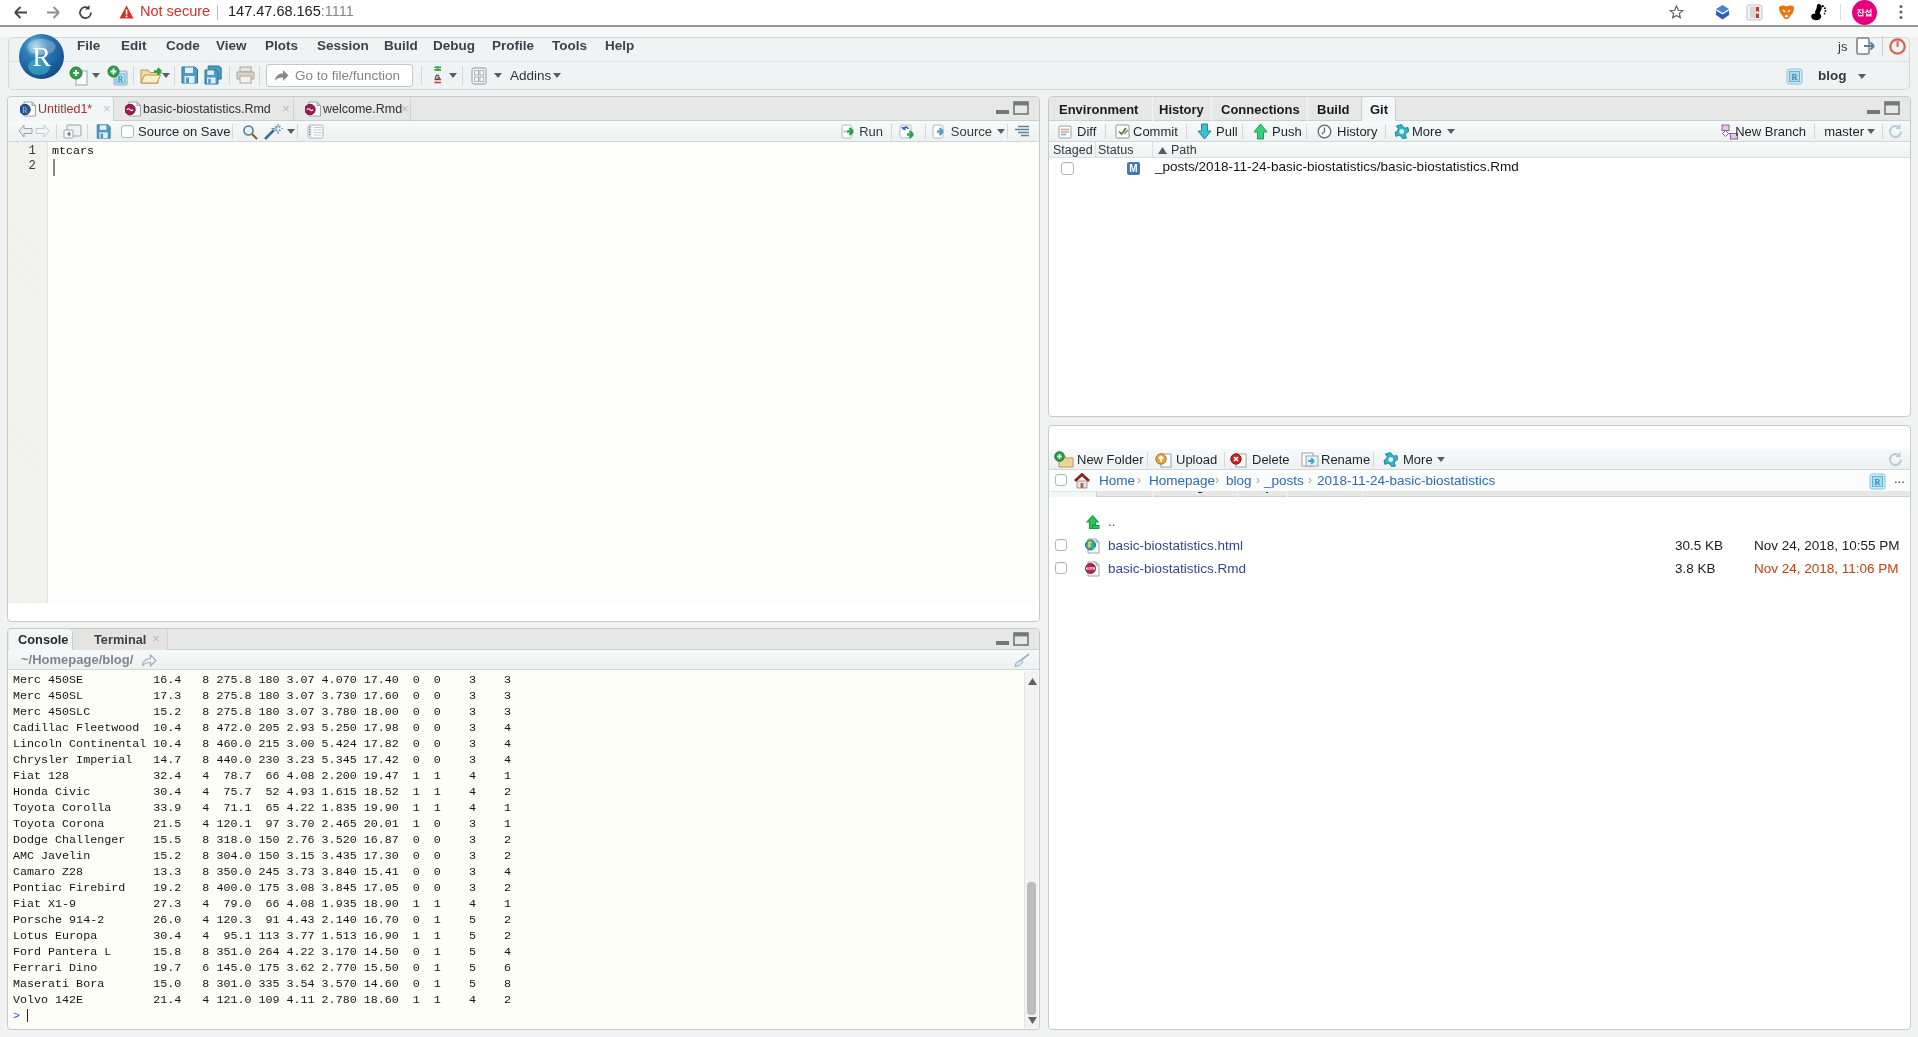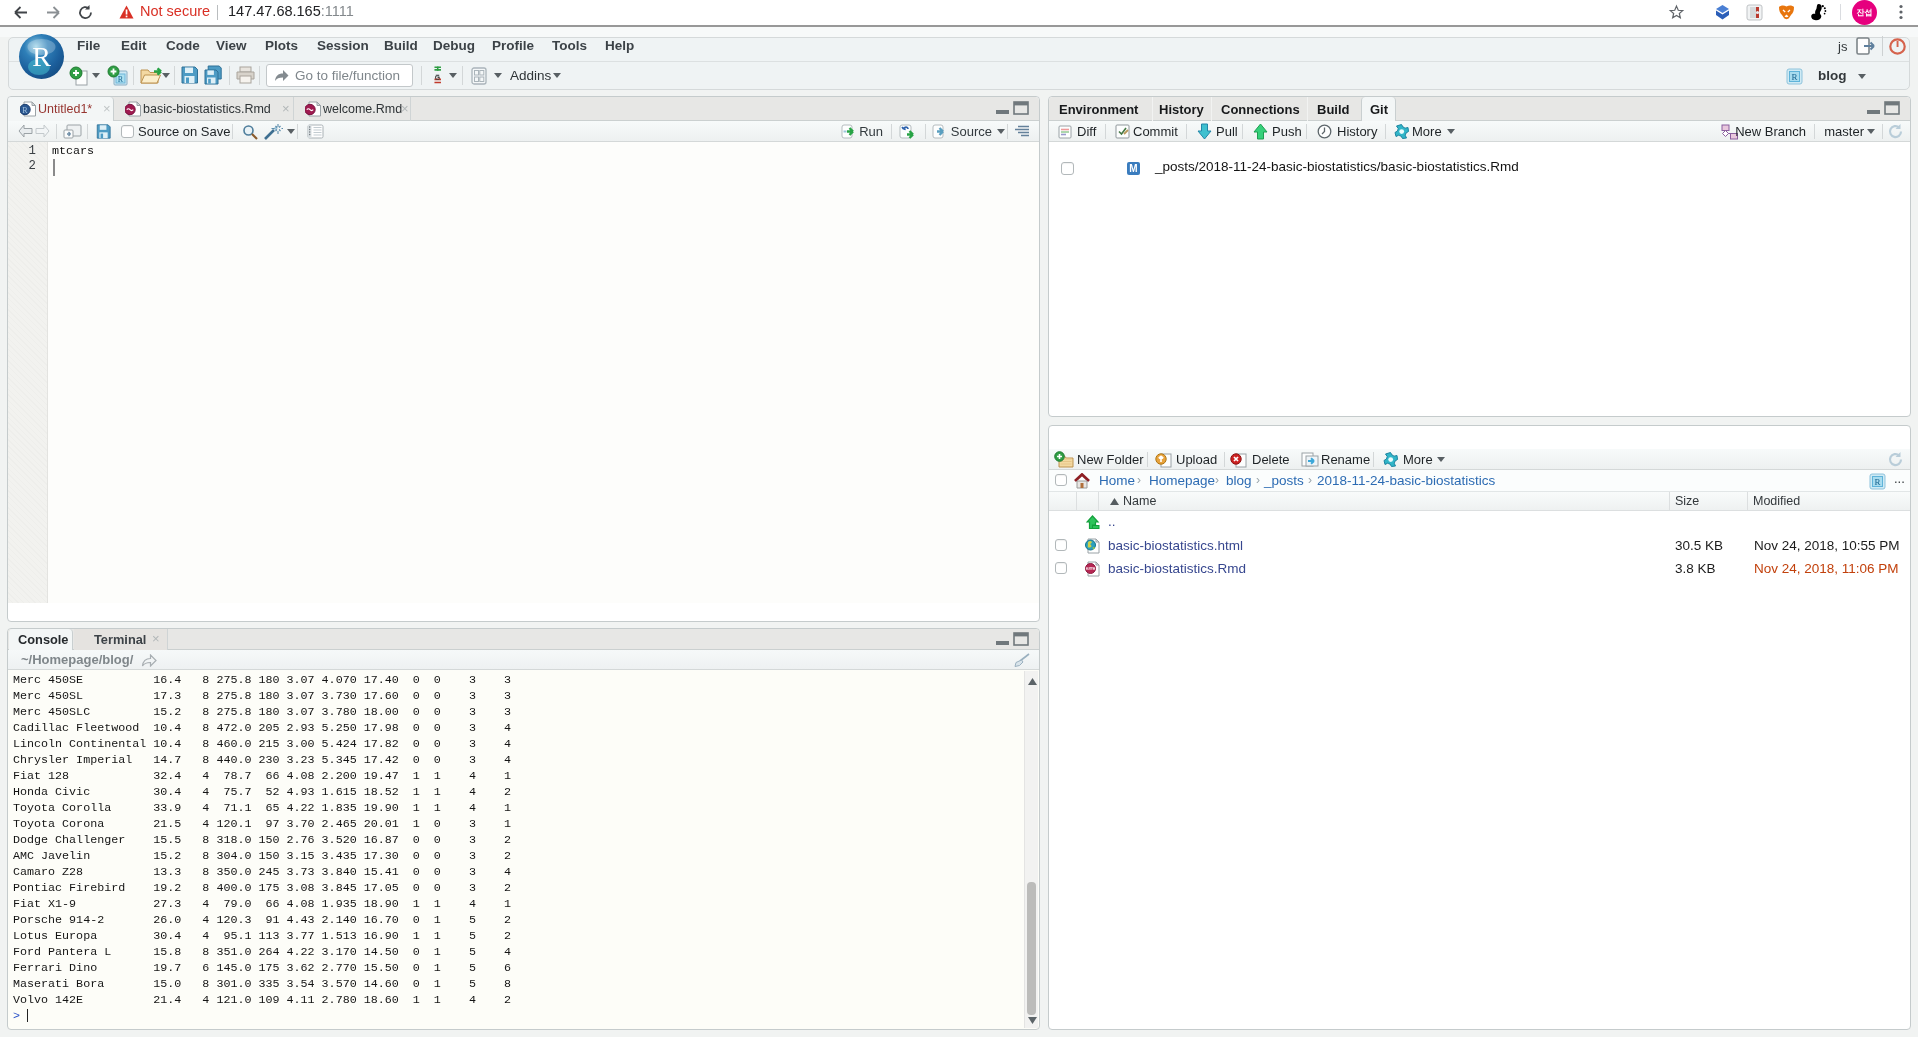--- a/index.html
+++ b/index.html
@@ -439,20 +439,30 @@
       <span class="abs" style="right:104px;top:3px;font-size:13px;color:#1e2326;">New Branch</span>
       <div class="sep" style="right:95px;top:3px;height:15px;"></div>
       <span class="abs" style="right:46px;top:3px;font-size:13px;color:#1e2326;">master</span>
       <div class="caret" style="right:35px;top:8px;"></div>
       <div class="sep" style="right:27px;top:3px;height:15px;"></div>
       <svg class="abs" style="right:6px;top:2px" width="17" height="17" viewBox="0 0 17 17">
         <path d="M14 8.5 A 5.5 5.5 0 1 1 12.1 4.4" stroke="#b9cdd9" stroke-width="2.2" fill="none"></path>
         <path d="M13.5 1 L13.5 6 L8.5 6" fill="#b9cdd9" stroke="none"></path>
       </svg>
     </div>
+    <div class="thead abs" style="left:0;top:45px;right:0;height:16px;">
+      <span class="abs" style="left:4px;top:1px;font-size:12.5px;color:#33383c;">Staged</span>
+      <div class="sep" style="left:46px;top:0;height:16px;background:#dcdfe0;"></div>
+      <span class="abs" style="left:49px;top:1px;font-size:12.5px;color:#33383c;">Status</span>
+      <div class="sep" style="left:103px;top:0;height:16px;background:#dcdfe0;"></div>
+      <svg class="abs" style="left:109px;top:5px" width="9" height="7">
+        <path d="M4.5 0 L9 7 H0 Z" fill="#555c60"></path>
+      </svg>
+      <span class="abs" style="left:122px;top:1px;font-size:12.5px;color:#33383c;">Path</span>
+    </div>
     <div class="cb" style="left:12px;top:65px;"></div>
     <div class="abs" style="left:78px;top:65px;width:13px;height:13px;background:#3a7cbe;border-radius:2px;color:#fff;font-size:10px;font-weight:bold;text-align:center;line-height:13px;">M</div>
     <span class="abs" style="left:106px;top:62px;font-size:13.5px;color:#131313;">_posts/2018-11-24-basic-biostatistics/basic-biostatistics.Rmd</span>
   </div>
   <div class="pane" id="filepane" style="left:1048px;top:425px;width:863px;height:605px;">
     <div class="tabstrip" style="height:23px;margin-top:48px;">
       <div class="ttab" style="left:0px;width:48px;border-left:none;">
         <span class="abs" style="left:11px;top:4px;font-size:13px;font-weight:bold;color:#17191b;">Files</span>
       </div>
       <span class="abs" style="left:58px;top:4px;font-size:13px;font-weight:bold;color:#17191b;">Plots</span>
@@ -527,32 +537,20 @@
       <span class="abs blue" style="left:215px;top:3px;font-size:13.5px;">_posts</span>
       <span class="abs" style="left:259px;top:3px;font-size:12px;color:#9aa5ab;">›</span>
       <span class="abs blue" style="left:268px;top:3px;font-size:13.5px;">2018-11-24-basic-biostatistics</span>
       <svg class="abs" style="left:820px;top:3px" width="17" height="17" viewBox="0 0 17 17">
         <rect x="1" y="1" width="15" height="15" rx="2" fill="#cfeaf4" stroke="#8fc3dc"></rect>
         <rect x="3.5" y="3.5" width="10" height="10" fill="#a8dcef" stroke="#5fb3d9"></rect>
         <text x="8.5" y="12" font-size="9" fill="#16638f" text-anchor="middle" font-family="Liberation Serif,serif">R</text>
       </svg>
       <span class="abs" style="left:845px;top:1px;font-size:13px;color:#33383c;">...</span>
     </div>
-    <div class="thead abs" style="left:0;top:66px;right:0;height:19px;">
-      <div class="sep" style="left:27px;top:0;height:19px;background:#dcdfe0;"></div>
-      <div class="sep" style="left:49px;top:0;height:19px;background:#dcdfe0;"></div>
-      <svg class="abs" style="left:61px;top:6px" width="9" height="7">
-        <path d="M4.5 0 L9 7 H0 Z" fill="#555c60"></path>
-      </svg>
-      <span class="abs" style="left:74px;top:2px;font-size:12.5px;color:#33383c;">Name</span>
-      <div class="sep" style="left:620px;top:0;height:19px;background:#dcdfe0;"></div>
-      <span class="abs" style="left:626px;top:2px;font-size:12.5px;color:#33383c;">Size</span>
-      <div class="sep" style="left:698px;top:0;height:19px;background:#dcdfe0;"></div>
-      <span class="abs" style="left:704px;top:2px;font-size:12.5px;color:#33383c;">Modified</span>
-    </div>
     <div class="abs" style="left:0;top:85px;right:0;height:23px;">
       <svg class="abs" style="left:37px;top:4px" width="14" height="15" viewBox="0 0 14 15">
         <path d="M3.5 13.5 V7 H1 L6.5 1 L12 7 H9.5 V10 H6.5 V13.5 Z" fill="#2ec45c" stroke="#13a03c" stroke-width="1.2"></path>
         <rect x="6.5" y="10.5" width="6.5" height="3" fill="#2ec45c" stroke="#13a03c" stroke-width="1"></rect>
       </svg>
       <span class="abs navy" style="left:59px;top:3px;font-size:13.5px;">..</span>
     </div>
     <div class="abs" style="left:0;top:108px;right:0;height:23px;">
       <div class="cb" style="left:6px;top:5px;width:12px;height:12px;"></div>
       <svg class="abs" style="left:36px;top:4px" width="15" height="16" viewBox="0 0 15 16">

